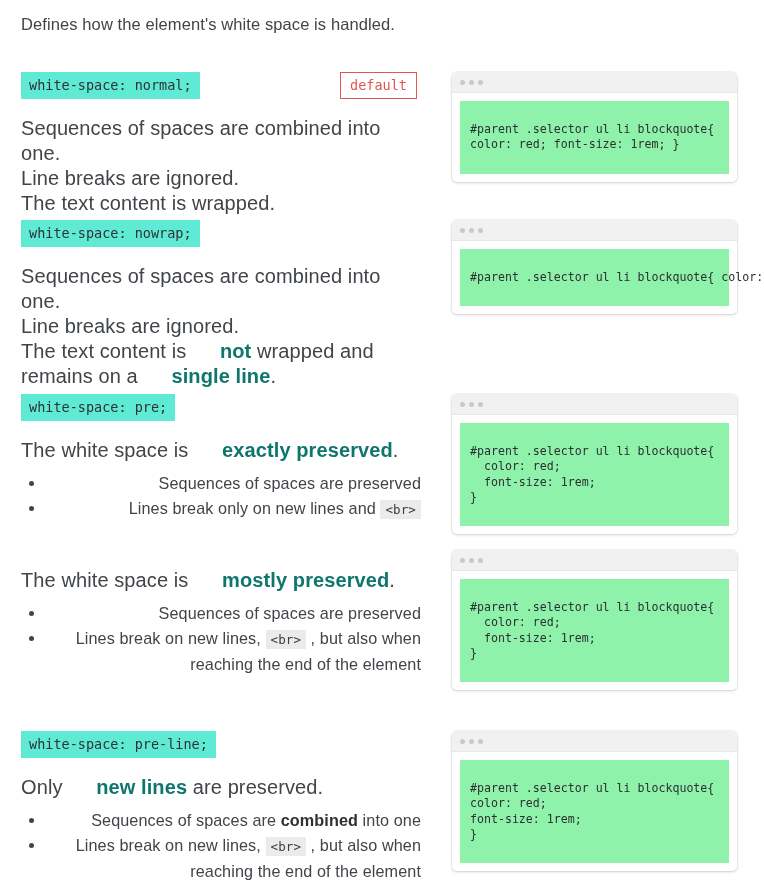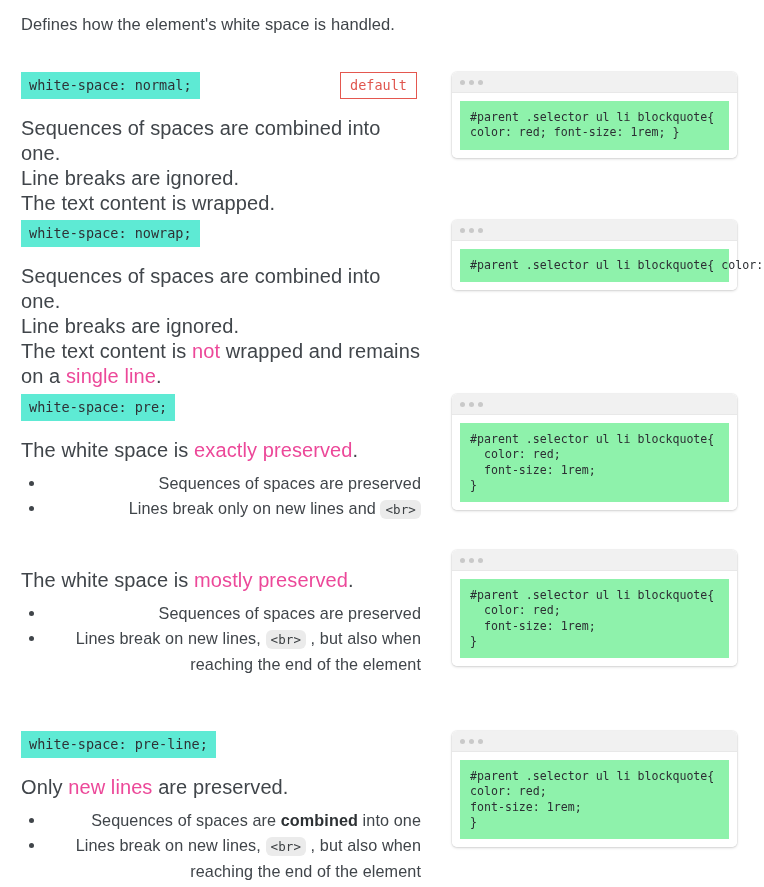--- a/index.html
+++ b/index.html
@@ -82,21 +82,21 @@
 
   
   .desc {
     margin: 0;
     padding: 0;
     font-size: 20px;
     line-height: 25px;
     color: #40454a;
     letter-spacing: 0.1px;
   }
-  .desc b { font-weight: normal; color: #ec4899; }
+  .desc b { font-weight: bold; color: #0f766e; margin-left: 28px; }
 
   
   ul.points {
     margin: 0;
     padding: 0 0 0 25px;
     list-style: disc;
   }
   ul.points li {
     font-size: 16.2px;
     line-height: 25px;
@@ -106,21 +106,21 @@
     padding-left: 2px;
     text-align: right;
   }
   ul.points li b { font-weight: bold; color: #2d3134; }
   code.chip {
     background: #ebebeb;
     color: #3c4043;
     font-family: "DejaVu Sans Mono", monospace;
     font-size: 12.5px;
     padding: 2px 5px;
-    border-radius: 6px;
+    border-radius: 0;
     white-space: pre;
   }
 
   
   .card {
     position: relative;
     background: #ffffff;
     border-radius: 5px;
     box-shadow: 0 1px 3px rgba(0,0,0,0.16), 0 0 0 1px rgba(0,0,0,0.04);
     width: 285px;
@@ -148,21 +148,21 @@
     padding: 8px;
     background: #ffffff;
     border-radius: 0 0 5px 5px;
   }
   .code-demo {
     background: #8ef2ab;
     color: #2c2f33;
     font-family: "DejaVu Sans Mono", monospace;
     font-size: 11.6px;
     line-height: 15.3px;
-    padding: 9px 10px;
+    padding: 21px 10px;
     margin: 0;
     display: block;
   }
   .ws-normal   { white-space: normal; }
   .ws-nowrap   { white-space: nowrap; }
   .ws-pre      { white-space: pre; }
   .ws-pre-wrap { white-space: pre-wrap; }
   .ws-pre-line { white-space: pre-line; }
 </style>
 </head>

